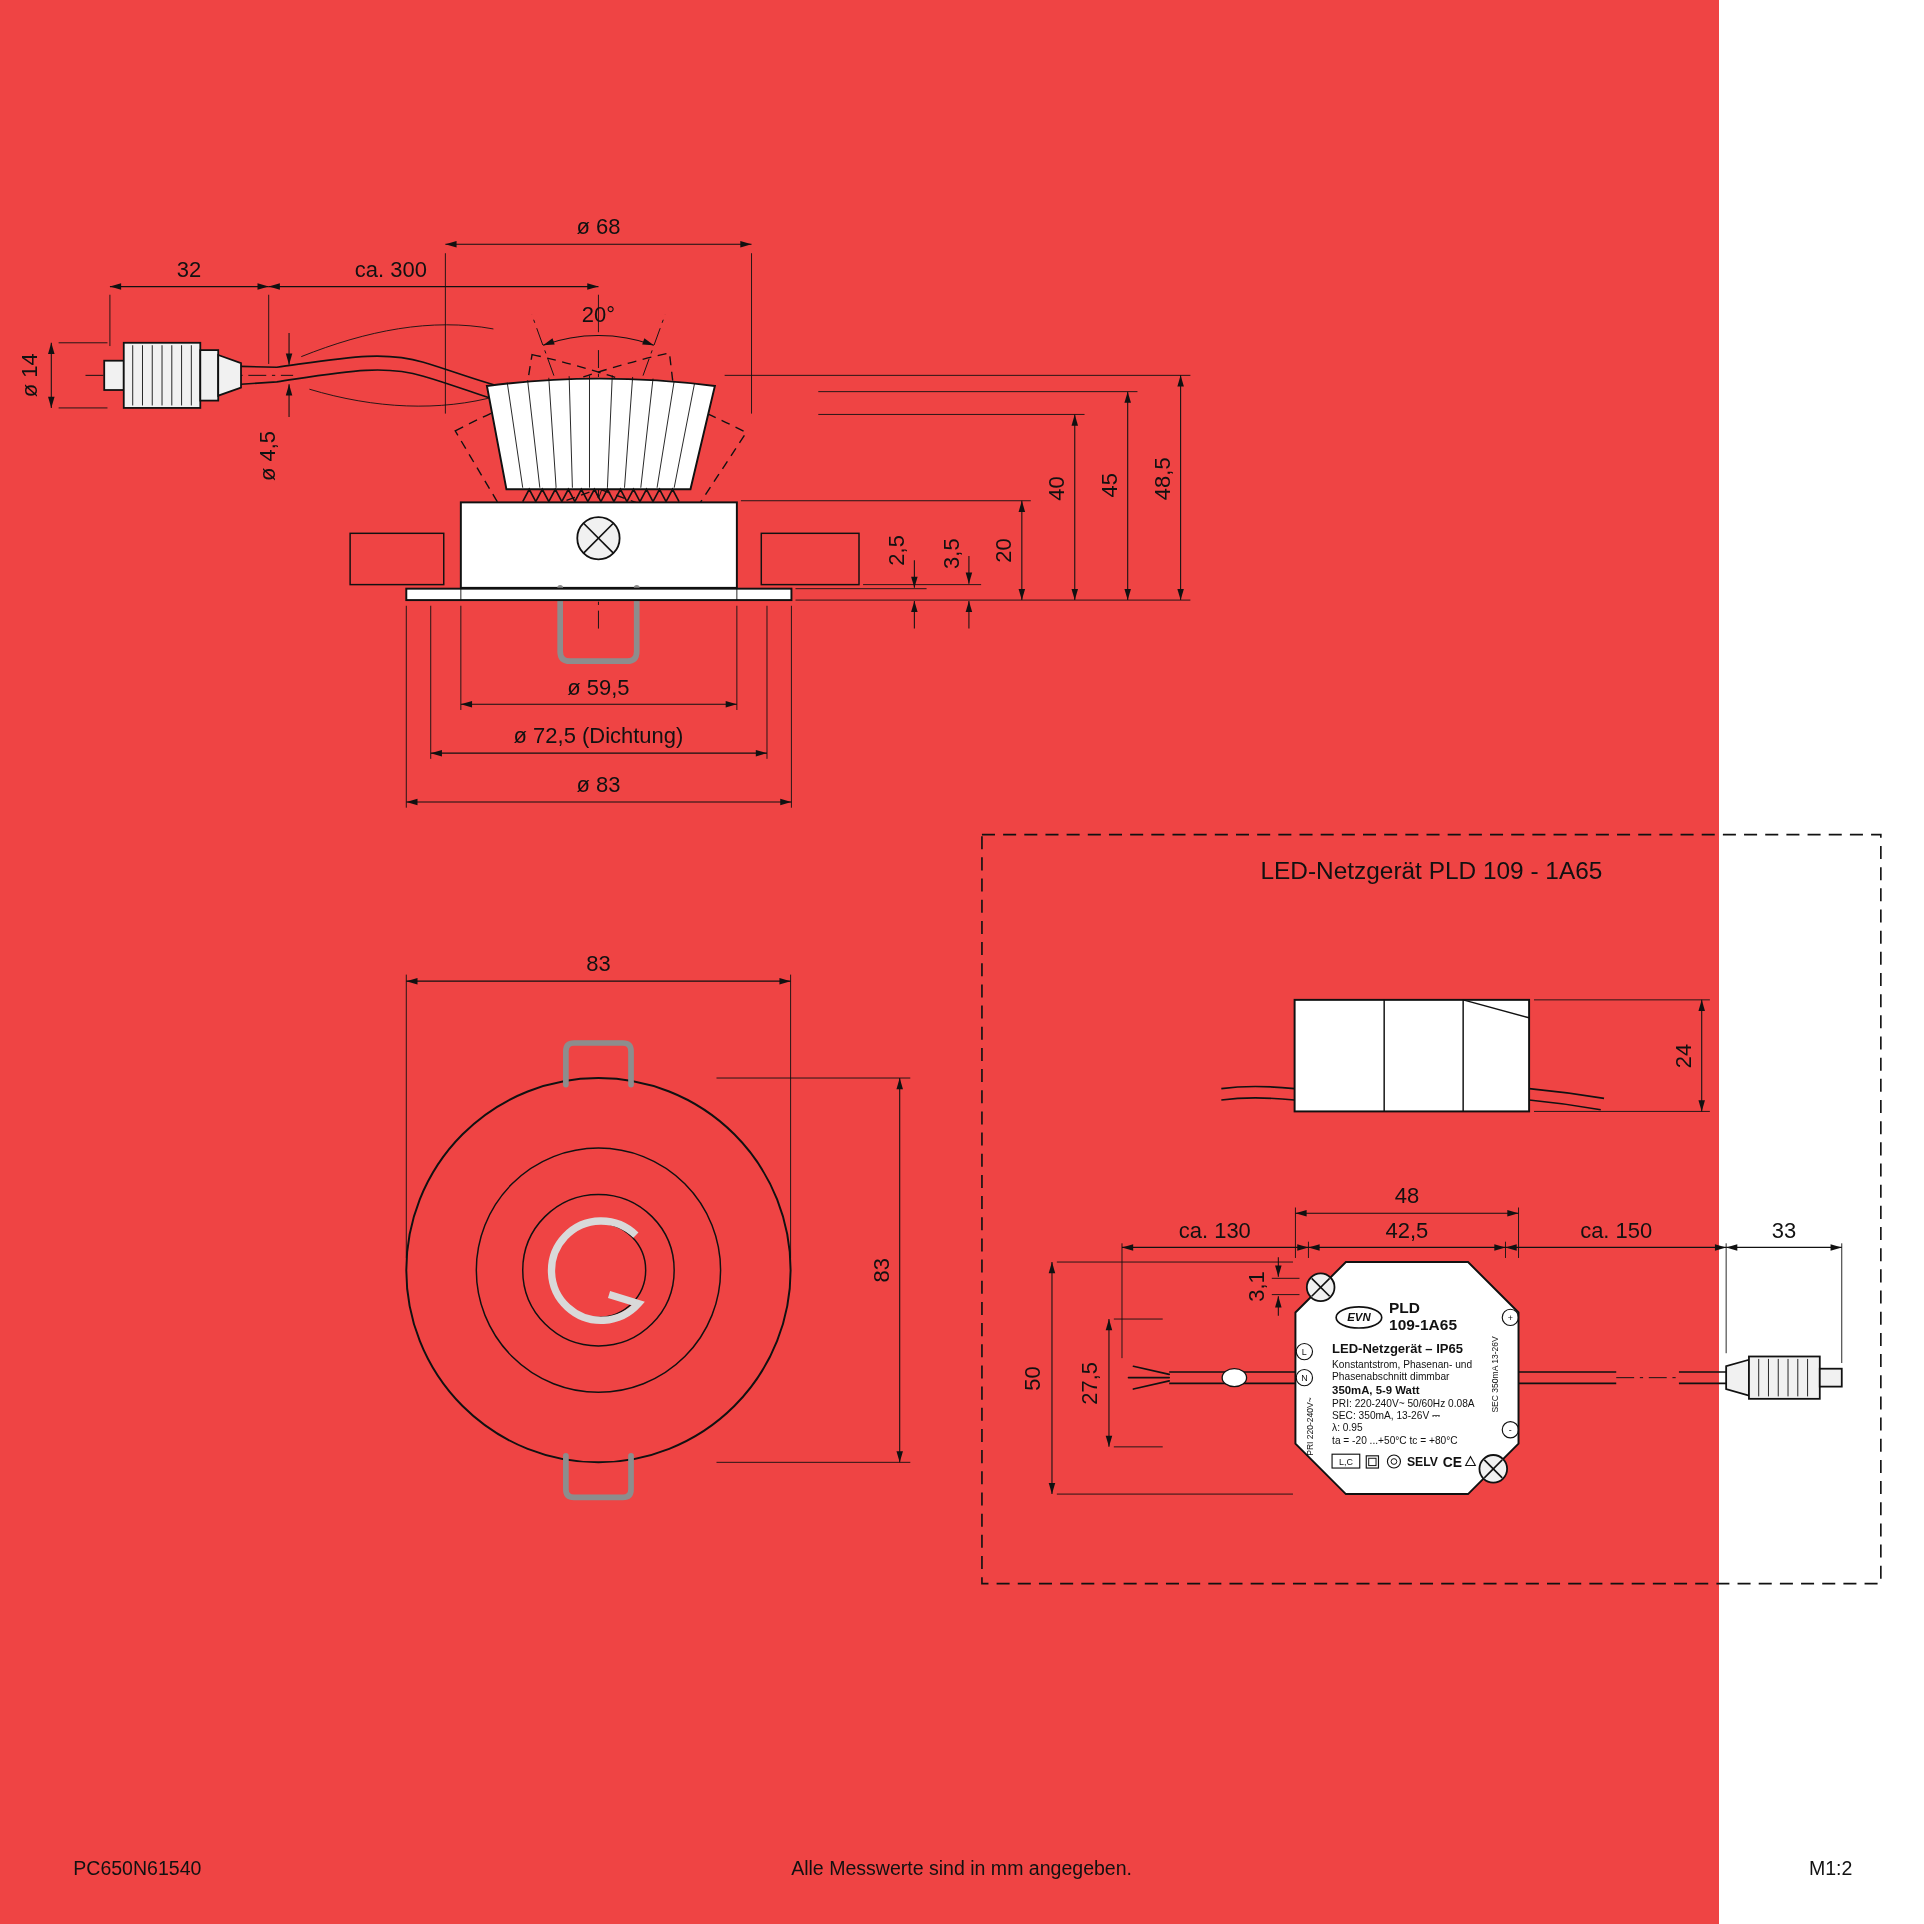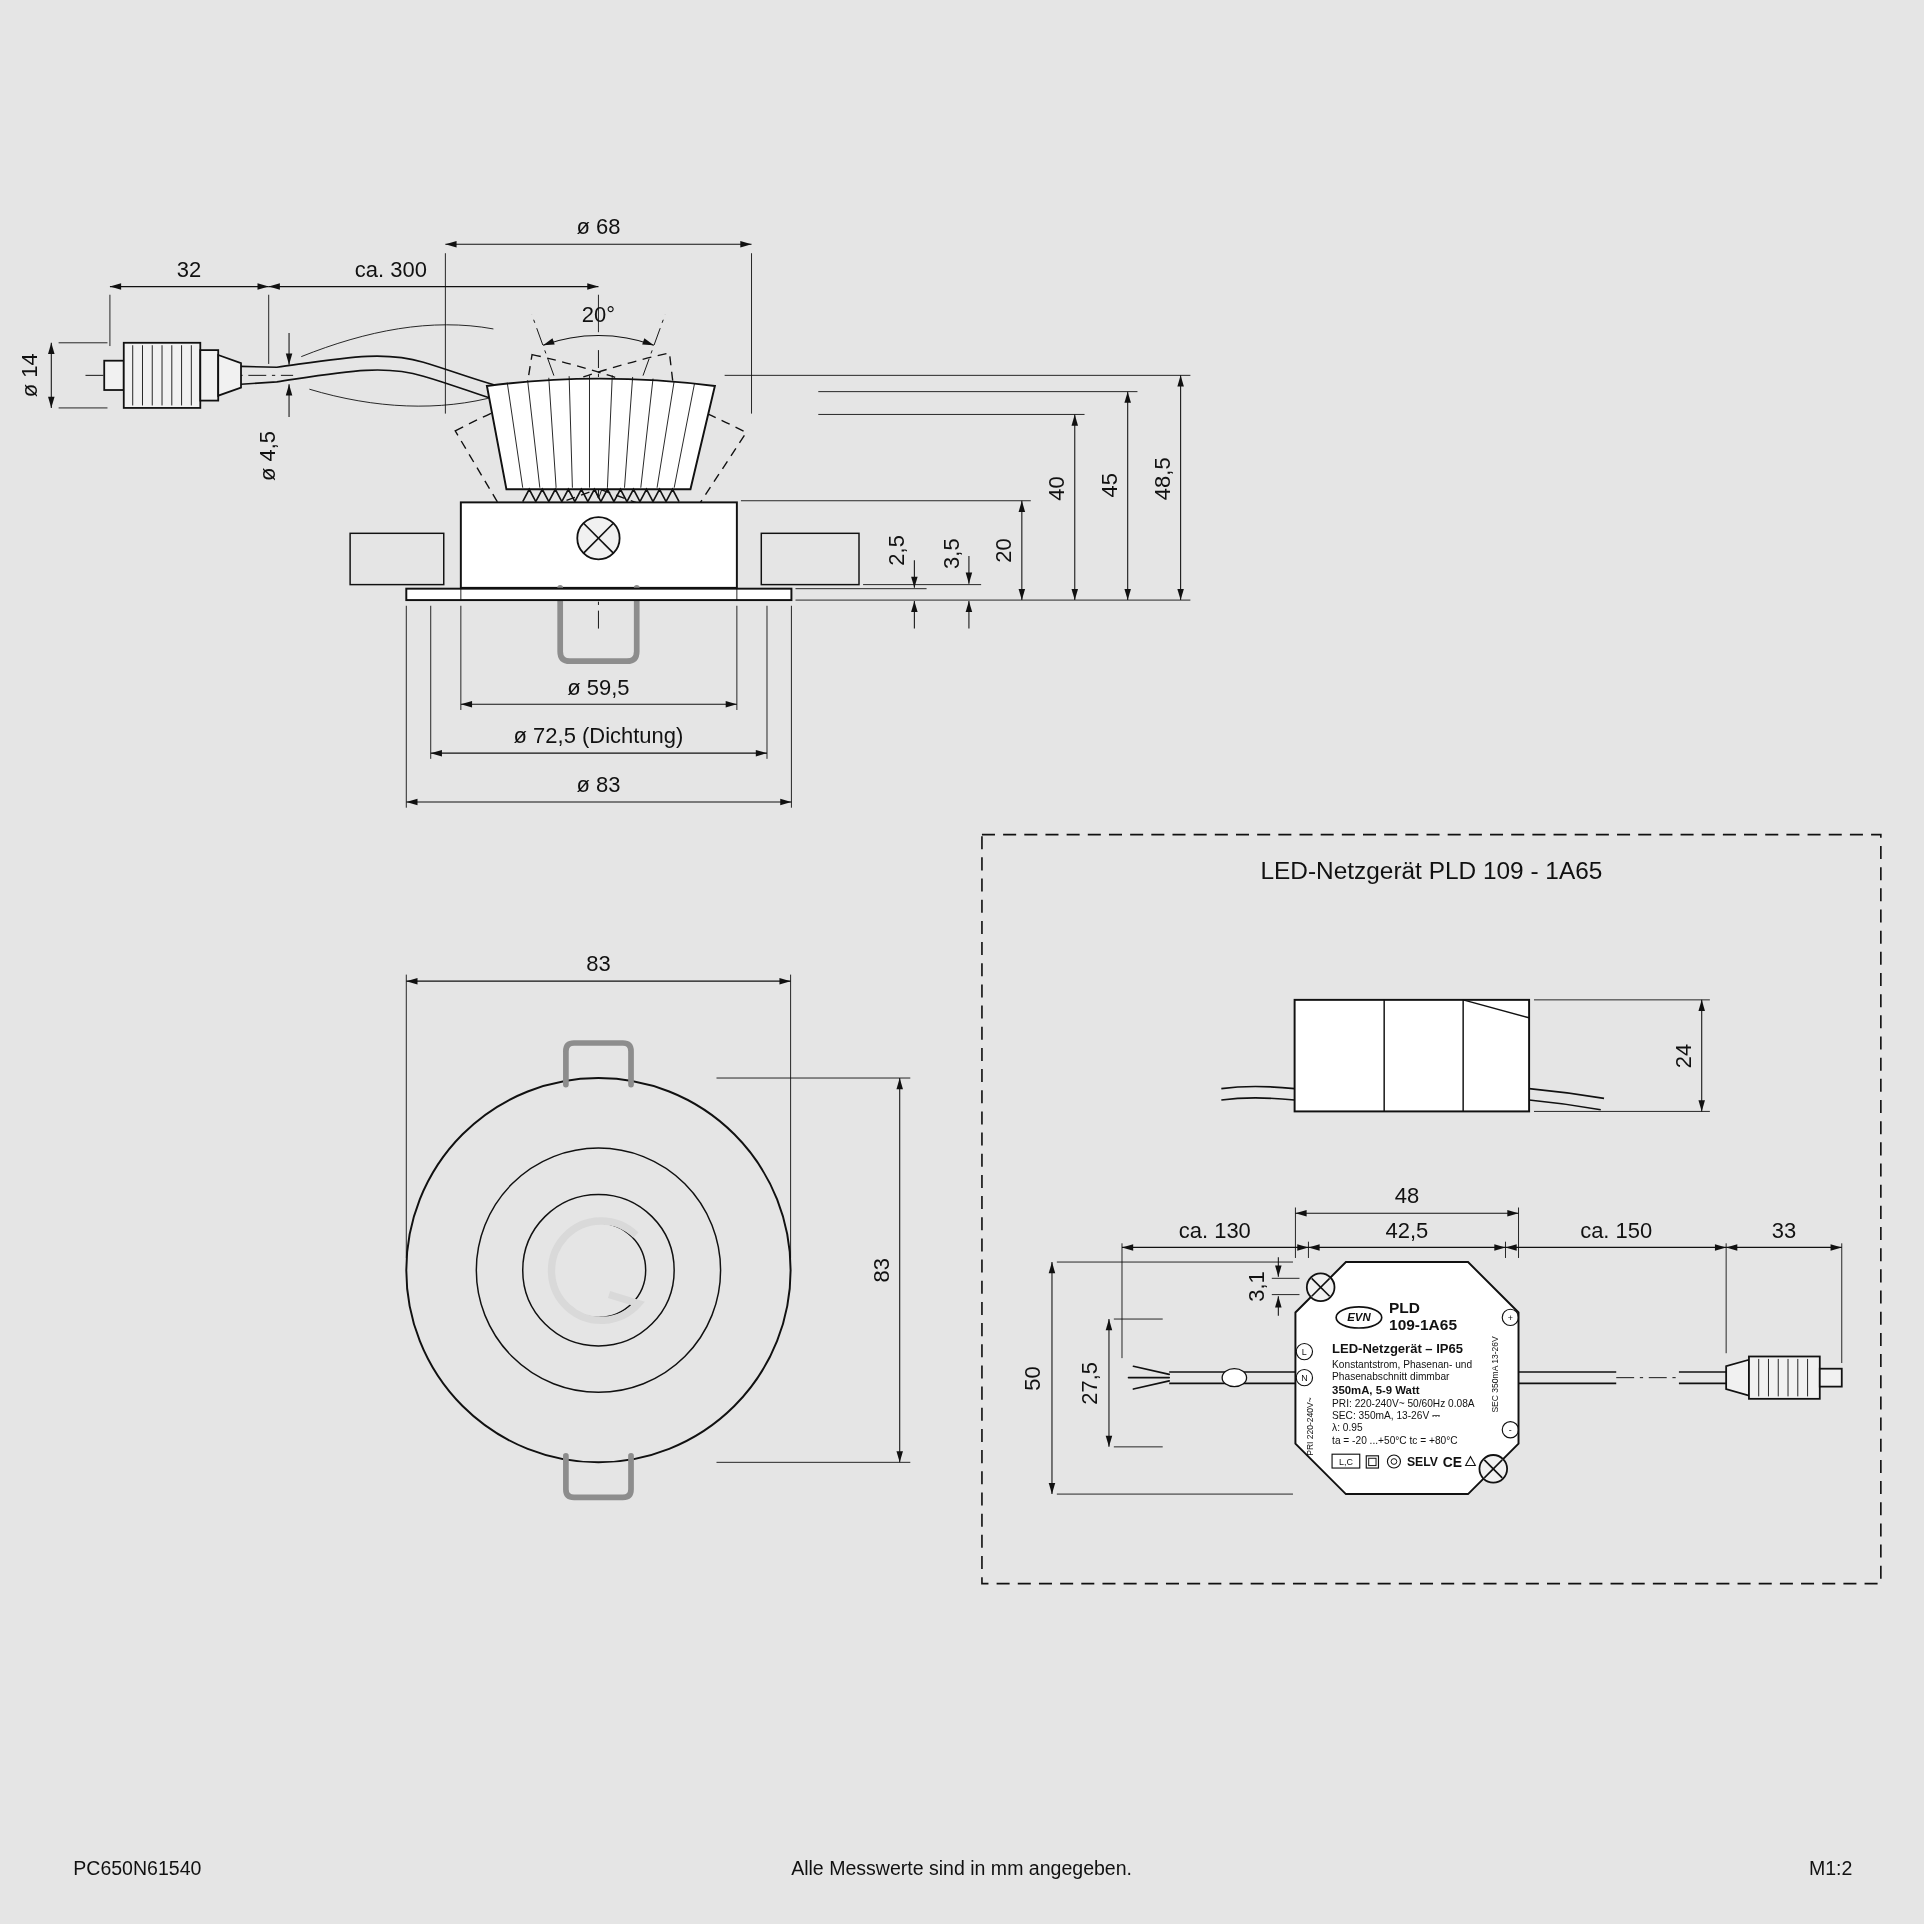--- a/index.html
+++ b/index.html
@@ -1,16 +1,16 @@
 <!DOCTYPE html>
 <html style="font-size:13px"><head>
 <meta charset="utf-8">
 <style>
   html,body{margin:0;padding:0;background:#fff}
-  .page{width:1924px;height:1924px;position:relative;background:#e5e5e5}
+  .page{width:1719px;height:1924px;position:relative;background:#ef4444}
   svg{display:block}
   svg text{font-family:"Liberation Sans",sans-serif;fill:#111}
   .mid{text-anchor:middle}
   .end{text-anchor:end}
   .t30{font-size:30px}
   .t24{font-size:24px}
   .o2{stroke:#111;stroke-width:2.4;fill:#fff}
   .o2n{stroke:#111;stroke-width:2.4;fill:none}
   .o15{stroke:#111;stroke-width:1.8;fill:none}
   .ext{stroke:#111;stroke-width:1.1;fill:none}

